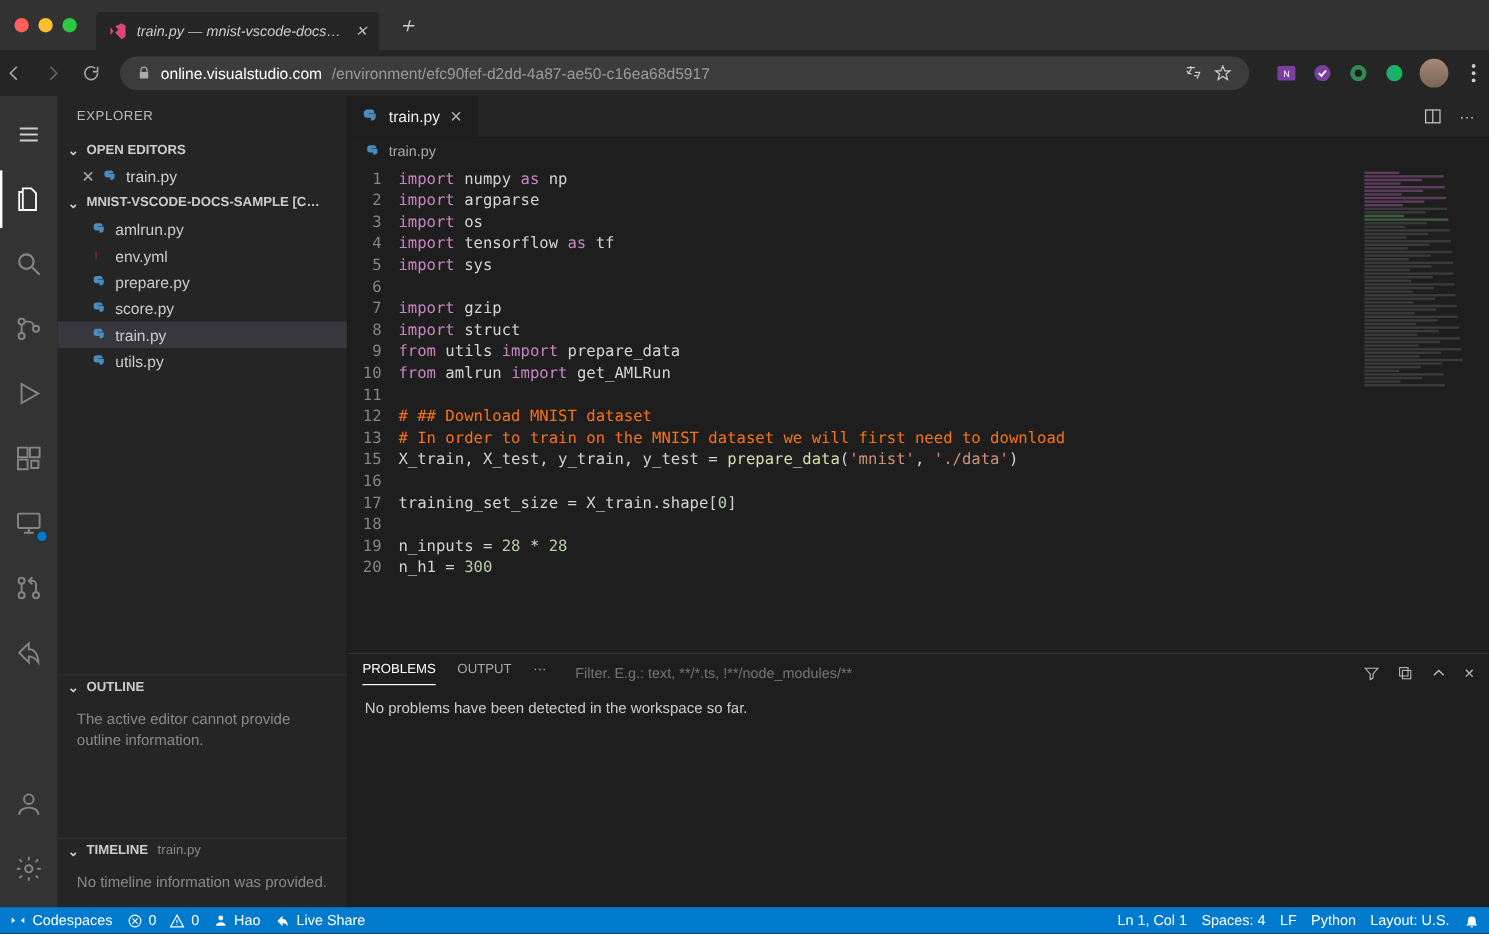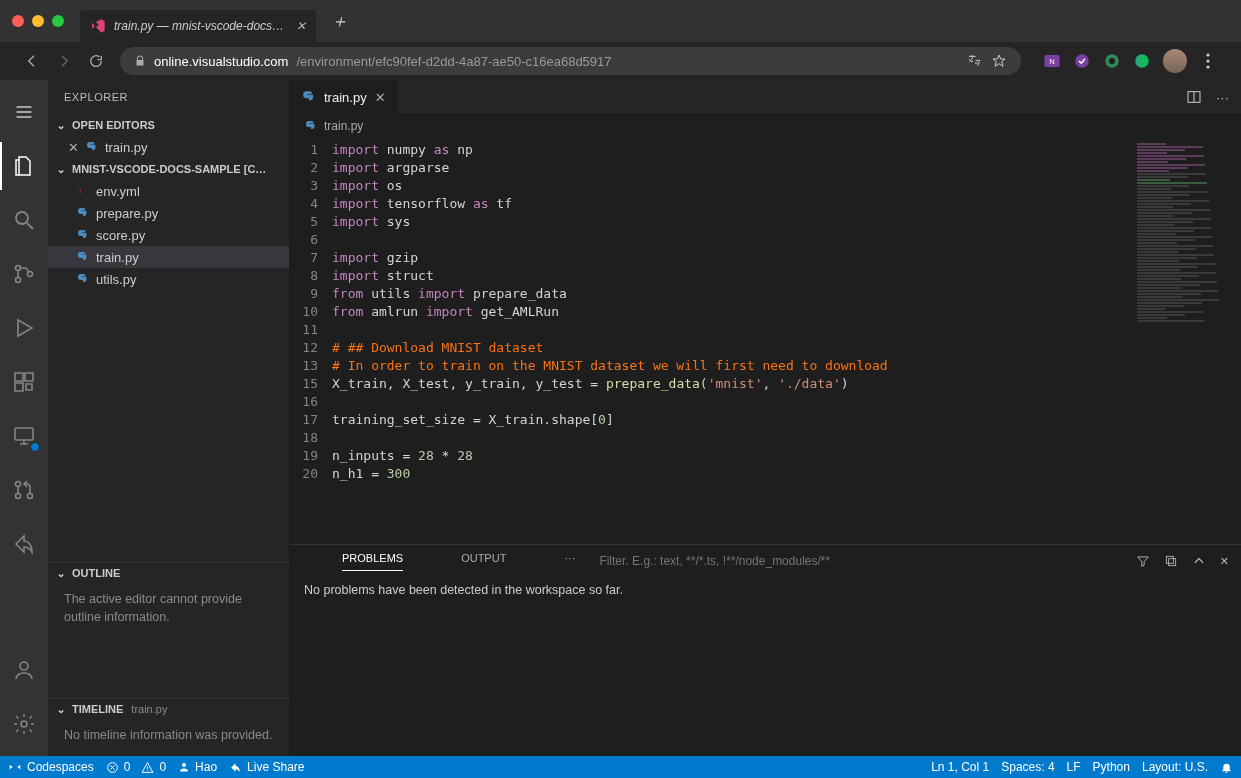--- a/index.html
+++ b/index.html
@@ -43,21 +43,21 @@
     .app-tab .vsc-logo { width: 16px; height: 16px; }
     .app-tab span.name { font-size: 12px; color: #ccc; }
     .app-tab .close { color: #bbb; font-size: 12px; margin-left: 4px; }
     .new-tab-btn { color: #ccc; font-size: 18px; margin-left: 6px; }
     
     .url-row {
       height: 38px;
       background: #252526;
       display: flex;
       align-items: center;
-      padding: 0 24px;
+      padding: 0 4px;
       gap: 14px;
     }
     .nav-btn { color: #888; width: 18px; text-align: center; }
     .url-bar {
       flex: 1;
       background: #3c3c3c;
       height: 28px;
       border-radius: 14px;
       display: flex;
       align-items: center;
@@ -250,21 +250,21 @@
     }
     .panel-tabs {
       height: 32px;
       display: flex;
       align-items: center;
       padding: 0 12px;
       gap: 18px;
       font-size: 11px;
       color: #aaa;
     }
-    .panel-tabs .pt { text-transform: uppercase; cursor: pointer; padding-bottom: 6px; margin-left: 40px; }
+    .panel-tabs .pt { text-transform: uppercase; cursor: pointer; padding-bottom: 6px; }
     .panel-tabs .pt.active { color: #fff; border-bottom: 1px solid #fff; }
     .panel-filter {
       flex: 1;
       margin: 0 6px;
     }
     .panel-filter input {
       width: 100%;
       background: transparent;
       border: none;
       color: #ccc;
@@ -470,20 +470,28 @@
           </svg>
         </span>
       <span>train.py</span>
     </div>
 
     <div class="section-header">
       <span class="chev">⌄</span>
       <span>MNIST-VSCODE-DOCS-SAMPLE [C…</span>
     </div>
     <div id="file-list">
+        <div class="file-row">
+          <span class="file-ico py-ico">
+            <svg width="12" height="12" viewBox="0 0 24 24">
+              <path fill="#4b8bbe" d="M12 2c5 0 5 3 5 5H9v1h10v5c0 4-3 5-7 5v-4H7c-4 0-5-3-5-5V7c0-3 2-5 5-5h5z"></path>
+            </svg>
+          </span>
+          <span>amlrun.py</span>
+        </div>
         <div class="file-row">
           <span class="file-ico yaml-ico">
             <svg width="12" height="12" viewBox="0 0 24 24">
               <text x="4" y="18" font-size="16" fill="#cb3837">!</text>
             </svg>
           </span>
           <span>env.yml</span>
         </div>
         <div class="file-row">
           <span class="file-ico py-ico">

